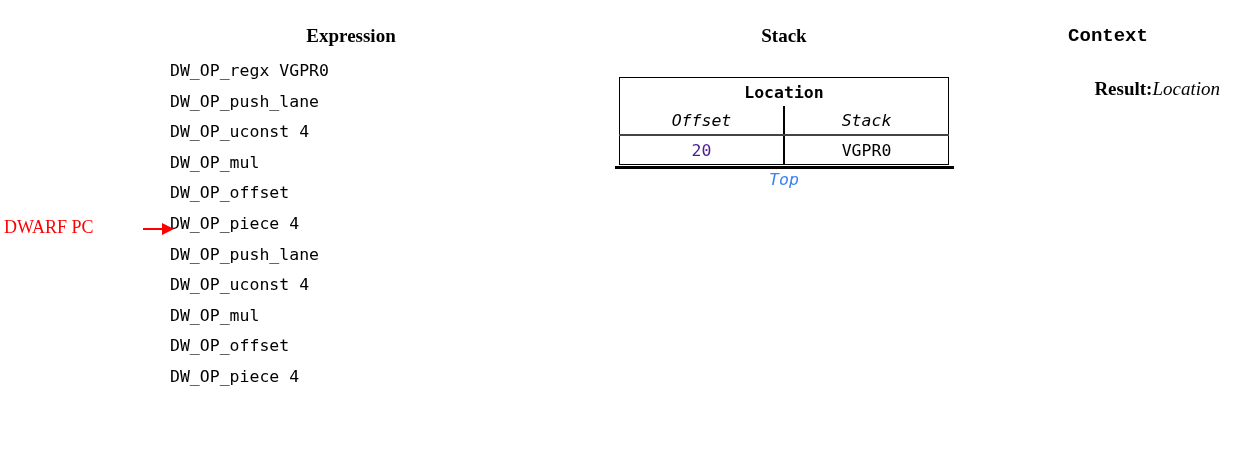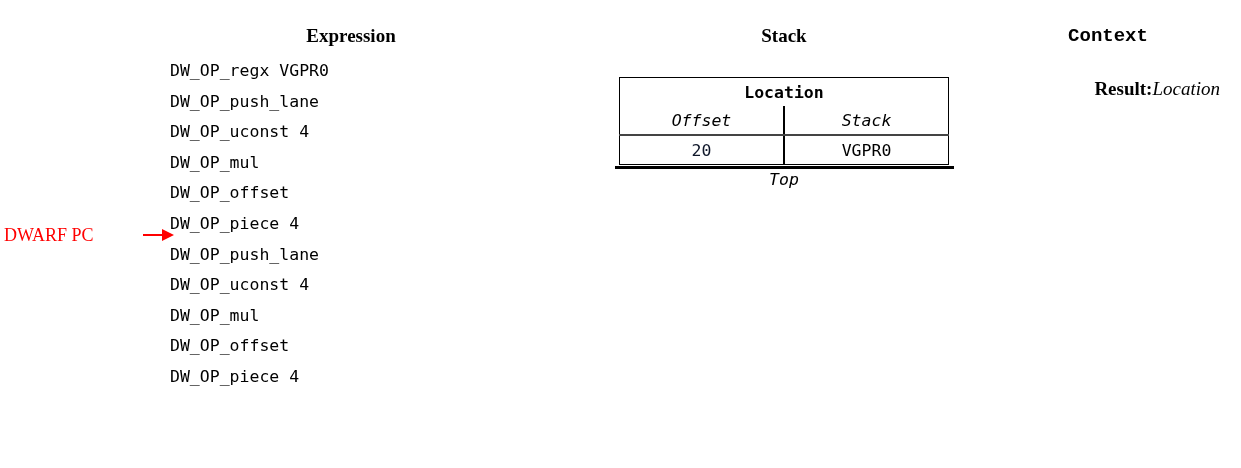--- a/index.html
+++ b/index.html
@@ -45,25 +45,25 @@
     height: 30.6px;
     white-space: pre;
     color: #000000;
     letter-spacing: 0px;
   }
 
   
   #pc-marker {
     position: absolute;
     left: 4px;
-    top: 220px;
+    top: 206px;
     width: 170px;
     height: 30px;
     display: flex;
-    align-items: center;
+    align-items: flex-end;
     gap: 48px;
   }
   #pc-label {
     font-family: "Liberation Serif", "DejaVu Serif", serif;
     font-size: 18px;
     color: #ff0000;
     white-space: nowrap;
     line-height: 18px;
   }
   #pc-arrow {
@@ -117,41 +117,41 @@
   }
   .cell-merged-head {
     font-weight: bold;
   }
   .cell-subhead {
     font-style: italic;
     border-bottom: 2.2px solid #444444;
   }
   .cell-subhead.left-sub  { border-right: 2.2px solid #000000; }
   .cell-data.left-data    { border-right: 2.2px solid #000000; }
-  .val-red { color: #0f172a; }
+  .val-red { color: #4c1d95; }
 
   #stack-top-rule {
     position: absolute;
     left: 615px;
     top: 166px;
     width: 339px;
     height: 2.6px;
     background: #000000;
   }
   #stack-top-label {
     position: absolute;
     left: 619px;
     top: 170px;
     width: 330px;
     text-align: center;
     font-family: "DejaVu Sans Mono", "Liberation Mono", monospace;
     font-style: italic;
     font-size: 16.5px;
     line-height: 20px;
-    color: #000000;
+    color: #3b82f6;
     white-space: nowrap;
   }
 
   
   #context-list {
     position: absolute;
     left: 1000px;
     top: 77px;
     width: 220px;
     text-align: center;

